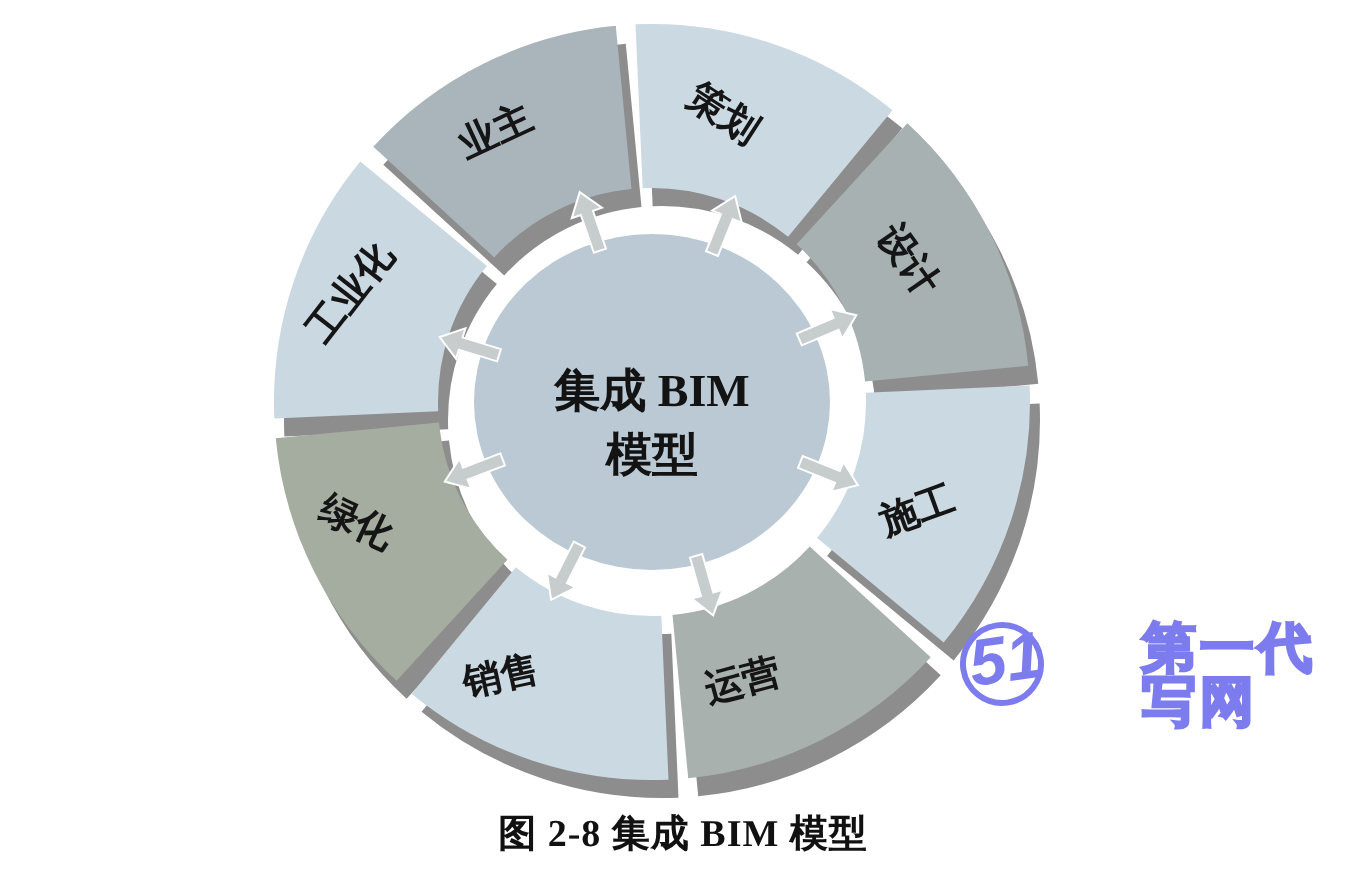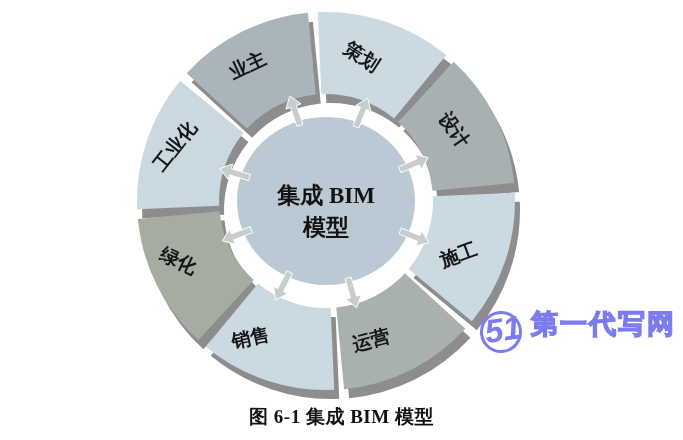--- a/index.html
+++ b/index.html
@@ -11,21 +11,21 @@
   .caption{position:absolute;left:0;top:404px;width:100%;text-align:center;
            font-family:"Liberation Serif","DejaVu Serif",serif;font-size:19px;font-weight:600;
            color:#111111;letter-spacing:.5px;}
   .watermark{position:absolute;left:480px;top:311px;display:flex;align-items:flex-start;gap:9px;color:#7c7cef;}
   .wm-logo{flex:none;width:36px;height:36px;border:3px solid currentColor;border-radius:50%;
            position:relative;transform:rotate(-8deg);}
   .wm-51{position:absolute;left:2px;top:-3px;line-height:1;
          font:italic 700 33px "Liberation Sans","DejaVu Sans",sans-serif;color:currentColor;}
   .wm-text{display:flex;flex-direction:column;}
   .wm-name{font:700 27px "Liberation Sans","DejaVu Sans",sans-serif;line-height:1;letter-spacing:2px;
-           color:#14532d;-webkit-text-stroke:1.4px #7c7cef;}
+           color:#14532d;margin-left:40px;-webkit-text-stroke:1.4px #7c7cef;}
   .wm-url{font:700 22px "Liberation Sans","DejaVu Sans",sans-serif;line-height:1;margin-top:4px;letter-spacing:1px;
           color:#efeffe;-webkit-text-stroke:1.3px #7c7cef;}
 </style>
 </head>
 <body>
 
 <div class="stage">
 
   <svg width="683" height="440" viewBox="0 0 683 440">
     <g id="ring-shadows">
@@ -75,15 +75,15 @@
 
   <div class="watermark">
     <span class="wm-logo">
         <span class="wm-51">51</span>
       </span>
     <span class="wm-text">
       <span class="wm-name">第一代写网</span>
     </span>
   </div>
 
-  <div class="caption">图 6-1 集成 BIM 模型</div>
+  <div class="caption">图 2-8 集成 BIM 模型</div>
 
 </div>
 
 </body></html>

